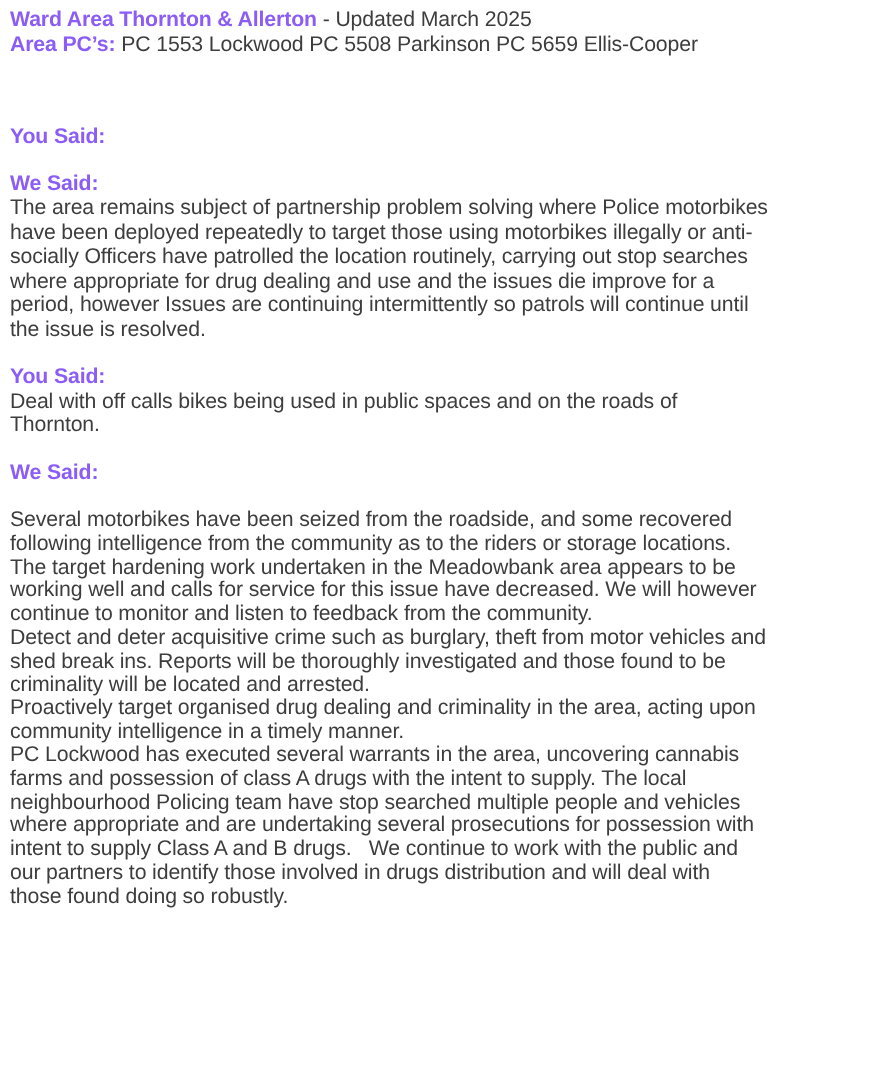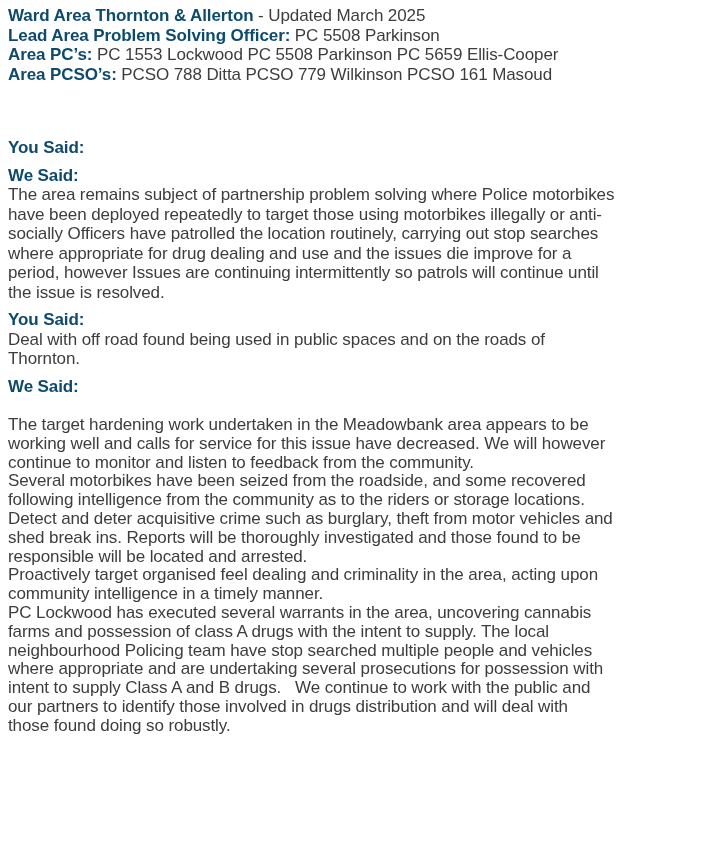--- a/index.html
+++ b/index.html
@@ -22,79 +22,77 @@
     letter-spacing: -0.1px;
     color: #3d3d3d;
   }
   .doc p {
     margin: 0;
     white-space: pre-wrap;
   }
   .doc strong,
   .heading {
     font-weight: bold;
-    color: #0c4a6e;
+    color: #8b5cf6;
   }
   .qa {
-    margin-top: 8px;
+    margin-top: 18px;
   }
   .qa.first {
     margin-top: 54px;
   }
   .updates {
     margin-top: 20px;
     line-height: 18.8px;
   }
 </style>
 </head>
 <body>
 
 <div class="doc">
 
   <header>
     <p><strong>Ward Area Thornton &amp; Allerton</strong><span> - Updated March 2025</span></p>
-    <p><strong>Lead Area Problem Solving Officer:</strong><span> PC 5508 Parkinson</span></p>
     <p><strong>Area PC’s:</strong><span> PC 1553 Lockwood PC 5508 Parkinson PC 5659 Ellis-Cooper</span></p>
-    <p><strong>Area PCSO’s:</strong><span> PCSO 788 Ditta PCSO 779 Wilkinson PCSO 161 Masoud</span></p>
   </header>
 
   <section class="qa first">
     <p class="heading">You Said:</p>
   </section>
 
   <section class="qa">
     <p class="heading">We Said:</p>
     <p class="para">The area remains subject of partnership problem solving where Police motorbikes
 have been deployed repeatedly to target those using motorbikes illegally or anti-
 socially Officers have patrolled the location routinely, carrying out stop searches
 where appropriate for drug dealing and use and the issues die improve for a
 period, however Issues are continuing intermittently so patrols will continue until
 the issue is resolved.</p>
   </section>
 
   <section class="qa">
     <p class="heading">You Said:</p>
-    <p class="para">Deal with off road found being used in public spaces and on the roads of
+    <p class="para">Deal with off calls bikes being used in public spaces and on the roads of
 Thornton.</p>
   </section>
 
   <section class="qa">
     <p class="heading">We Said:</p>
   </section>
 
   <section class="updates">
+    <p class="para">Several motorbikes have been seized from the roadside, and some recovered
+following intelligence from the community as to the riders or storage locations.</p>
     <p class="para">The target hardening work undertaken in the Meadowbank area appears to be
 working well and calls for service for this issue have decreased. We will however
 continue to monitor and listen to feedback from the community.</p>
-    <p class="para">Several motorbikes have been seized from the roadside, and some recovered
-following intelligence from the community as to the riders or storage locations.</p>
     <p class="para">Detect and deter acquisitive crime such as burglary, theft from motor vehicles and
 shed break ins. Reports will be thoroughly investigated and those found to be
-responsible will be located and arrested.</p>
-    <p class="para">Proactively target organised feel dealing and criminality in the area, acting upon
+criminality will be located and arrested.</p>
+    <p class="para">Proactively target organised drug dealing and criminality in the area, acting upon
 community intelligence in a timely manner.</p>
     <p class="para">PC Lockwood has executed several warrants in the area, uncovering cannabis
 farms and possession of class A drugs with the intent to supply. The local
 neighbourhood Policing team have stop searched multiple people and vehicles
 where appropriate and are undertaking several prosecutions for possession with
 intent to supply Class A and B drugs.   We continue to work with the public and
 our partners to identify those involved in drugs distribution and will deal with
 those found doing so robustly.</p>
   </section>
 

